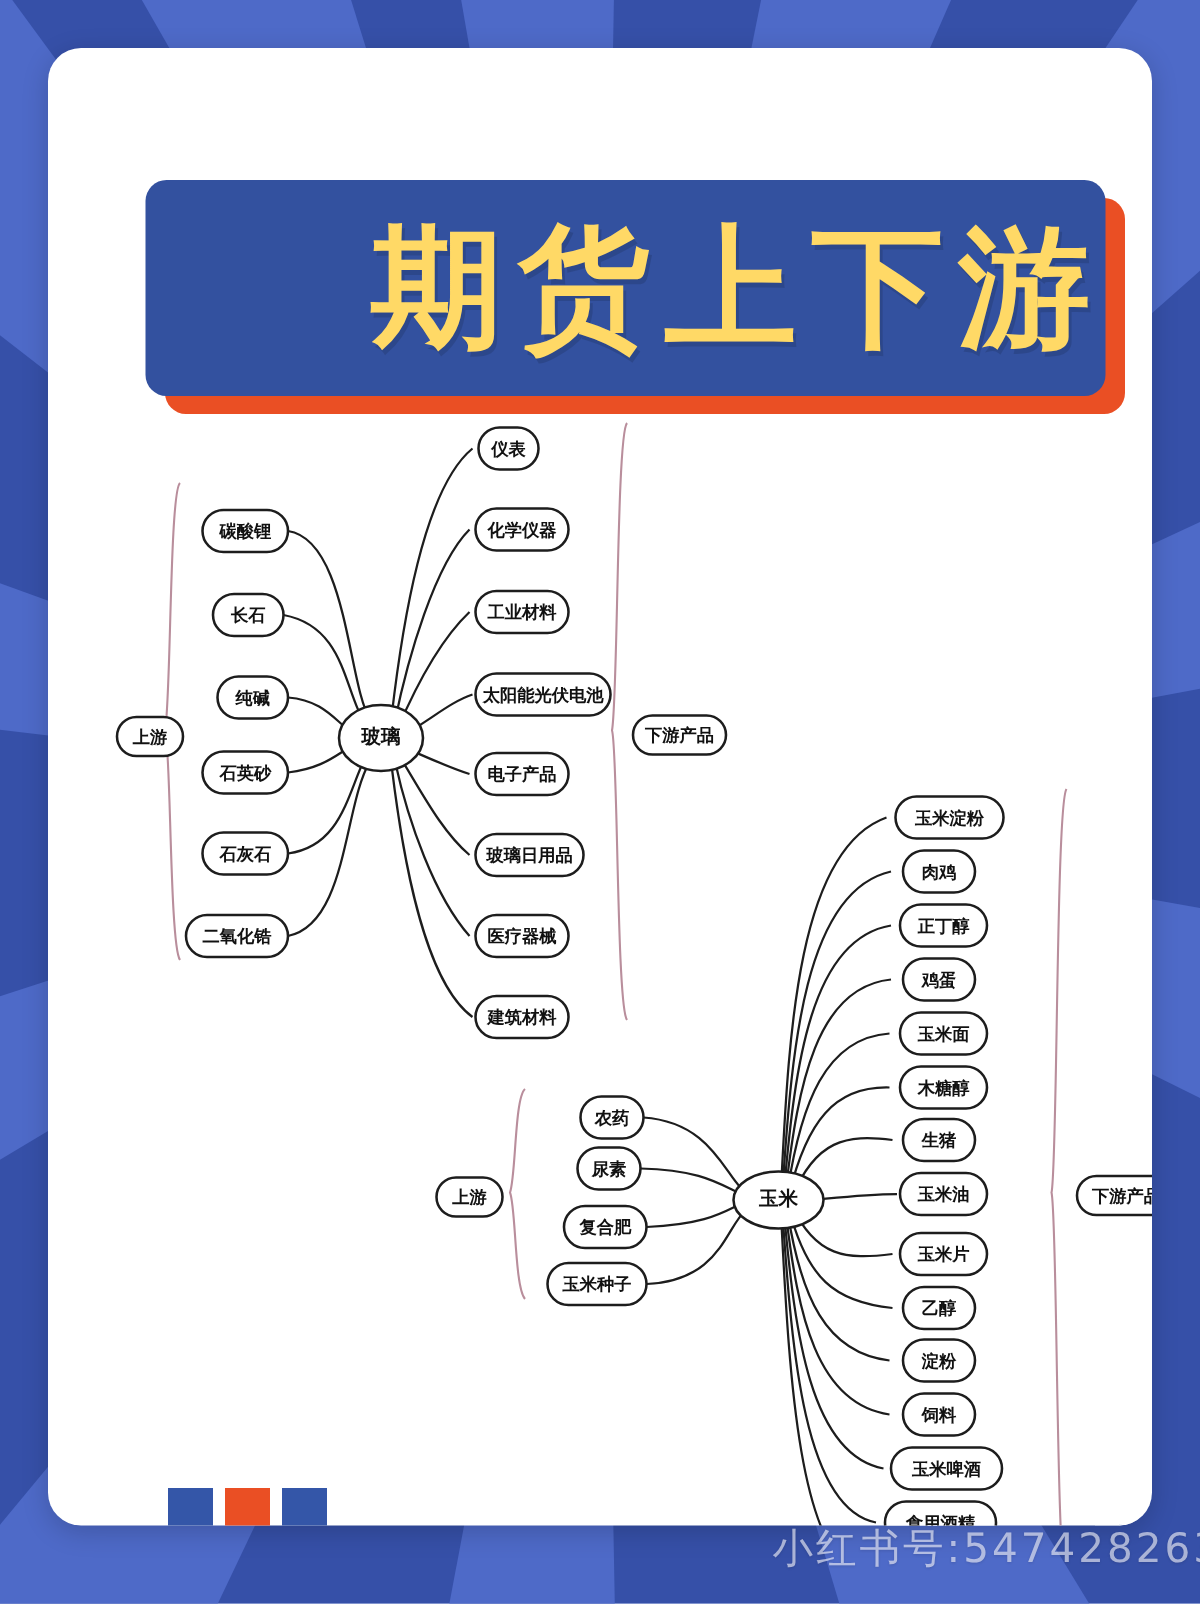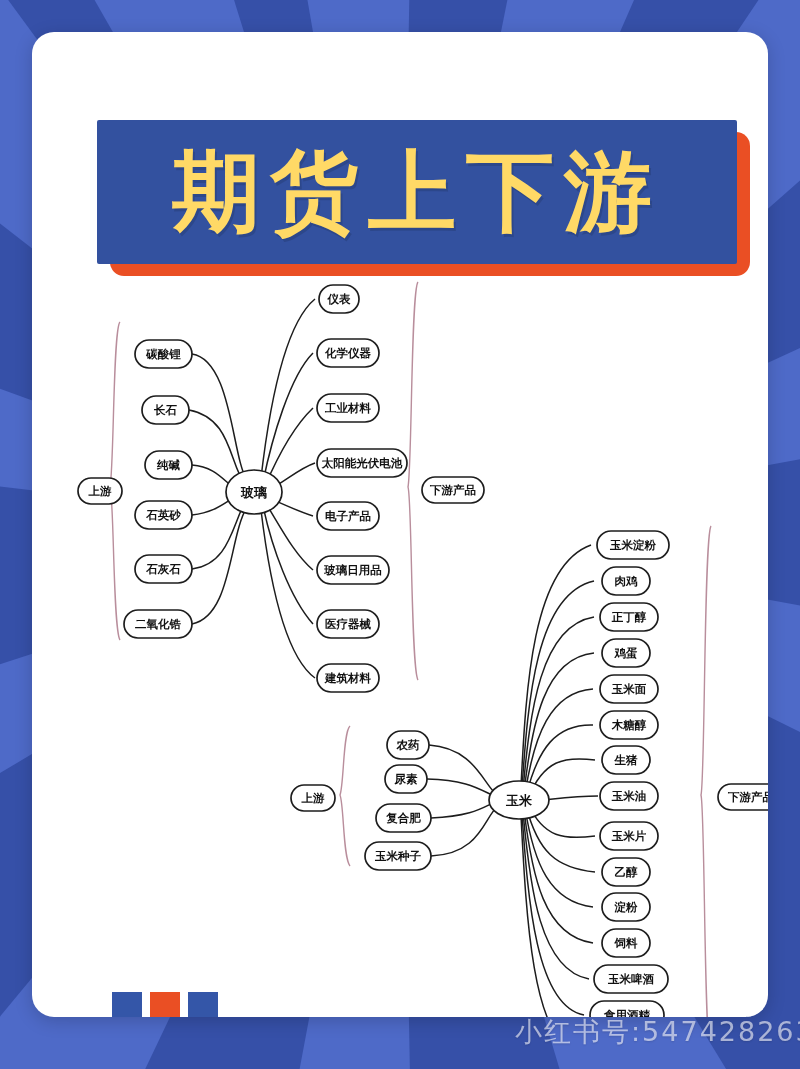--- a/index.html
+++ b/index.html
@@ -14,22 +14,22 @@
     background:#ffffff;border-radius:22px;overflow:hidden;
     box-shadow:0 4px 18px rgba(0,0,0,.18);
   }
   
   #title-shadow{
     position:absolute;left:78px;top:100px;width:640px;height:144px;
     background:#ea4f24;border-radius:14px;
   }
   #title-banner{
     position:absolute;left:65px;top:88px;width:640px;height:144px;
-    background:#33519f;border-radius:2px;
-    display:flex;align-items:center;justify-content:center;
+    background:#33519f;border-radius:14px;
+    display:flex;align-items:center;justify-content:flex-end;
   }
   #title-text{
     color:#ffd966;font-size:88px;font-weight:bold;letter-spacing:10px;
     line-height:1;text-shadow:2px 3px 0 rgba(0,0,0,.12);
     font-family:"DejaVu Sans","Liberation Sans",sans-serif;
     white-space:nowrap;
   }
   
   #diagram{position:absolute;left:0;top:236px;width:800px;height:800px;}
   .nd-rect{fill:#fff;stroke:#1d1d1d;stroke-width:1.7;}

